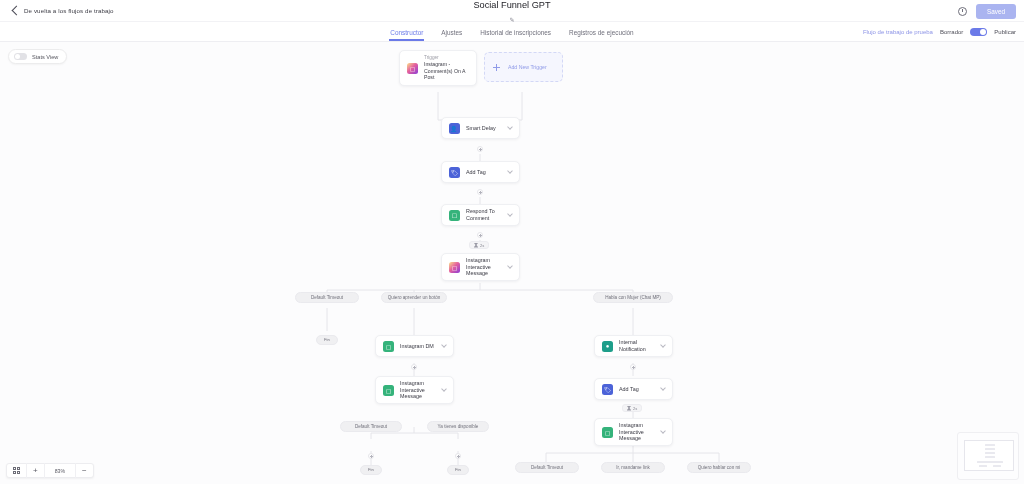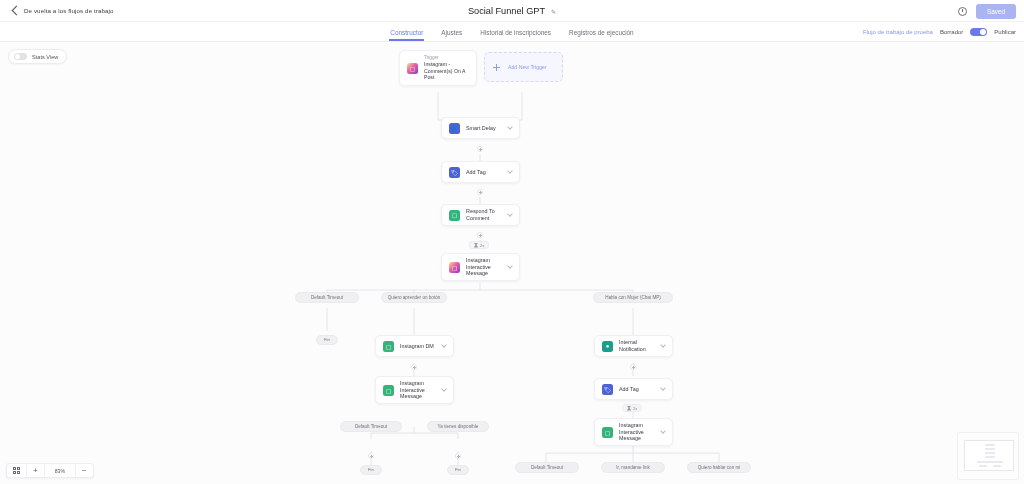--- a/index.html
+++ b/index.html
@@ -23,20 +23,21 @@
   }
   .chev-left {
     width: 7px; height: 7px; border-left: 1.4px solid #4a4a55;
     border-bottom: 1.4px solid #4a4a55; transform: rotate(45deg);
   }
   .back-text { font-size: 6.2px; color: #3c3c45; letter-spacing: .1px; }
   .title-wrap {
     position: absolute; left: 0; right: 0; top: 0; height: 22px;
     display: flex; align-items: center; justify-content: center; gap: 6px;
     pointer-events: none;
+    flex-direction: column;
   }
   .flow-title { font-size: 9.2px; color: #1c1c22; font-weight: 400; }
   .pencil { font-size: 6px; color: #8b8b96; pointer-events: auto; cursor: pointer; }
   .topbar-right {
     position: absolute; right: 8px; top: 0; height: 22px;
     display: flex; align-items: center; gap: 9px;
   }
   .clock-icon {
     width: 9px; height: 9px; border: 1.1px solid #6e6e7a; border-radius: 50%;
     position: relative; cursor: pointer;

